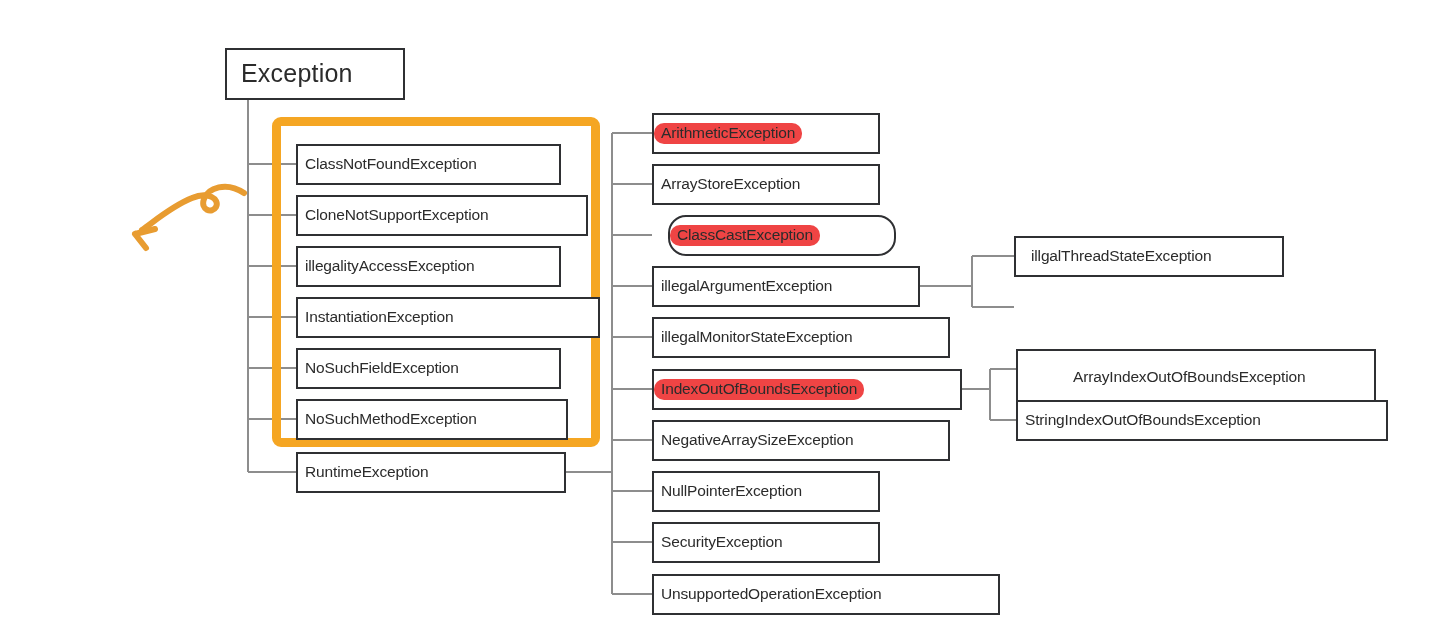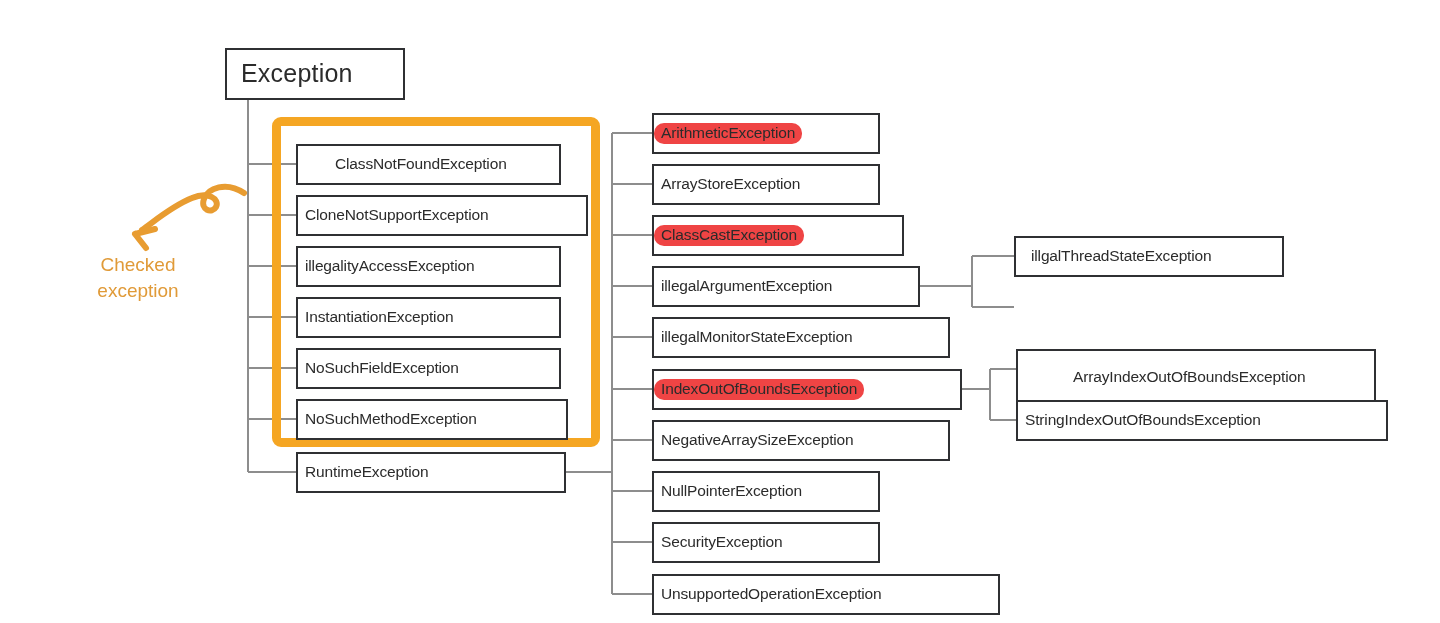--- a/index.html
+++ b/index.html
@@ -129,52 +129,50 @@
   <div class="node root" style="left:225px; top:48px; width:180px; height:52px;">
     <span class="label">Exception</span>
   </div>
 
   <div class="group-frame" style="left:272px; top:117px; width:328px; height:330px;"></div>
 
   <svg id="arrow" viewBox="0 0 140 80" xmlns="http://www.w3.org/2000/svg">
     <path d="M136,11 C118,-1 100,6 96,17 C92,28 104,32 108,25 C112,17 100,9 84,16 C64,24 48,38 34,48" fill="none" stroke="#E89C31" stroke-width="6" stroke-linecap="round"></path>
     <path d="M27,52 L47,47 M27,52 L38,66" fill="none" stroke="#E89C31" stroke-width="6" stroke-linecap="round" stroke-linejoin="round"></path>
   </svg>
-  <div class="annot" style="left:58px; top:252px; width:160px;">Checked
-exception</div>
-
-  <div class="node" style="left:296px; top:144px; width:265px; height:41px;padding-left:30px;">
+
+  <div class="node" style="left:296px; top:144px; width:265px; height:41px;">
     <span class="label">ClassNotFoundException</span>
   </div>
   <div class="node" style="left:296px; top:195px; width:292px; height:41px;">
     <span class="label">CloneNotSupportException</span>
   </div>
   <div class="node" style="left:296px; top:246px; width:265px; height:41px;">
     <span class="label">illegalityAccessException</span>
   </div>
-  <div class="node" style="left:296px; top:297px; width:265px; height:41px;text-align:center;">
+  <div class="node" style="left:296px; top:297px; width:304px; height:41px;text-align:center;">
     <span class="label">InstantiationException</span>
   </div>
   <div class="node" style="left:296px; top:348px; width:265px; height:41px;">
     <span class="label">NoSuchFieldException</span>
   </div>
   <div class="node" style="left:296px; top:399px; width:272px; height:41px;">
     <span class="label">NoSuchMethodException</span>
   </div>
   <div class="node" style="left:296px; top:452px; width:270px; height:41px;">
     <span class="label">RuntimeException</span>
   </div>
 
   <div class="node" style="left:652px; top:113px; width:228px; height:41px;">
     <span class="label hl">ArithmeticException</span>
   </div>
   <div class="node" style="left:652px; top:164px; width:228px; height:41px;">
     <span class="label">ArrayStoreException</span>
   </div>
-  <div class="node" style="left:652px; top:215px; width:252px; height:41px;">
+  <div class="node" style="left:668px; top:215px; width:228px; height:41px;border-radius:18px;">
     <span class="label hl">ClassCastException</span>
   </div>
   <div class="node" style="left:652px; top:266px; width:268px; height:41px;">
     <span class="label">illegalArgumentException</span>
   </div>
   <div class="node" style="left:652px; top:317px; width:298px; height:41px;">
     <span class="label">illegalMonitorStateException</span>
   </div>
   <div class="node" style="left:652px; top:369px; width:310px; height:41px;">
     <span class="label hl">IndexOutOfBoundsException</span>

